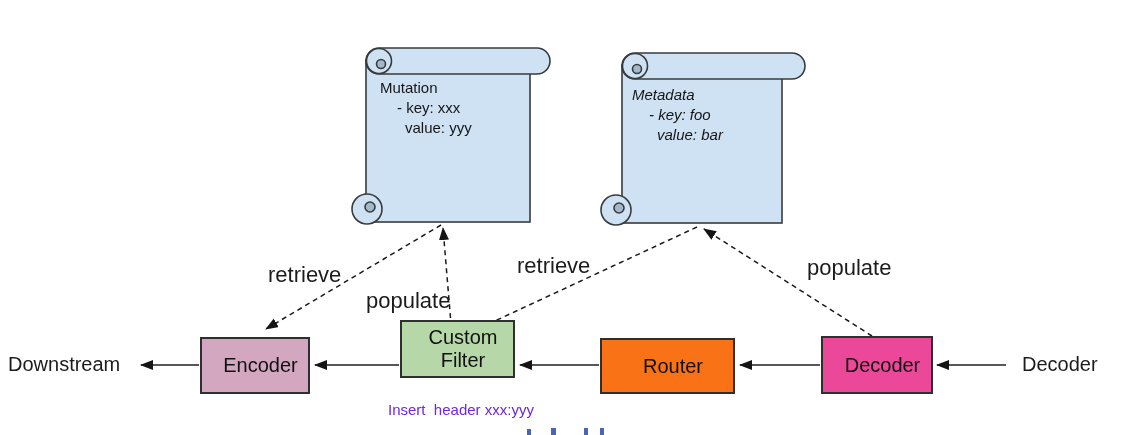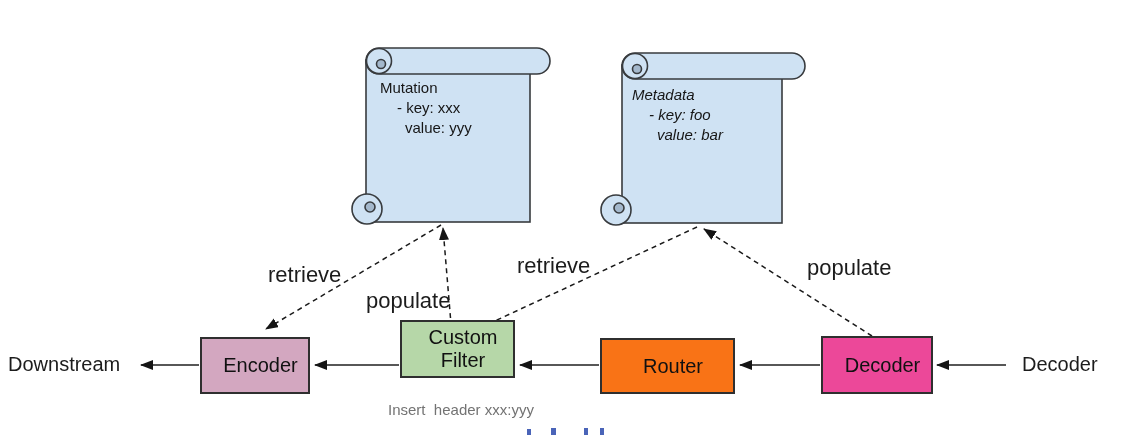--- a/index.html
+++ b/index.html
@@ -24,21 +24,21 @@
   .edge-label{position:absolute;font-size:22px;white-space:nowrap;text-align:right;}
   #edge-retrieve-left{left:268px;top:262px;}
   #edge-populate-left{left:366px;top:288px;}
   #edge-retrieve-right{left:517px;top:253px;}
   #edge-populate-right{left:807px;top:255px;}
   .scroll-text{position:absolute;font-size:15px;line-height:20px;color:#161616;}
   #scroll-text-mutation{left:380px;top:78px;}
   #scroll-text-metadata{left:632px;top:85px;font-style:italic;}
   .nl1{padding-left:17px;}
   .nl2{padding-left:25px;}
-  .note-under{position:absolute;left:388px;top:401px;font-size:15px;white-space:pre;color:#737373;}
+  .note-under{position:absolute;left:388px;top:401px;font-size:15px;white-space:pre;color:#6d28d9;}
 </style>
 </head>
 <body>
 
 <div class="canvas">
 
   <svg class="shapes" width="1125" height="435" viewBox="0 0 1125 435">
     <defs>
       <marker id="ah" markerUnits="userSpaceOnUse" markerWidth="15" markerHeight="12" refX="12" refY="5" orient="auto">
         <path d="M0,0 L13,5 L0,10 Z" fill="#151515"></path>

